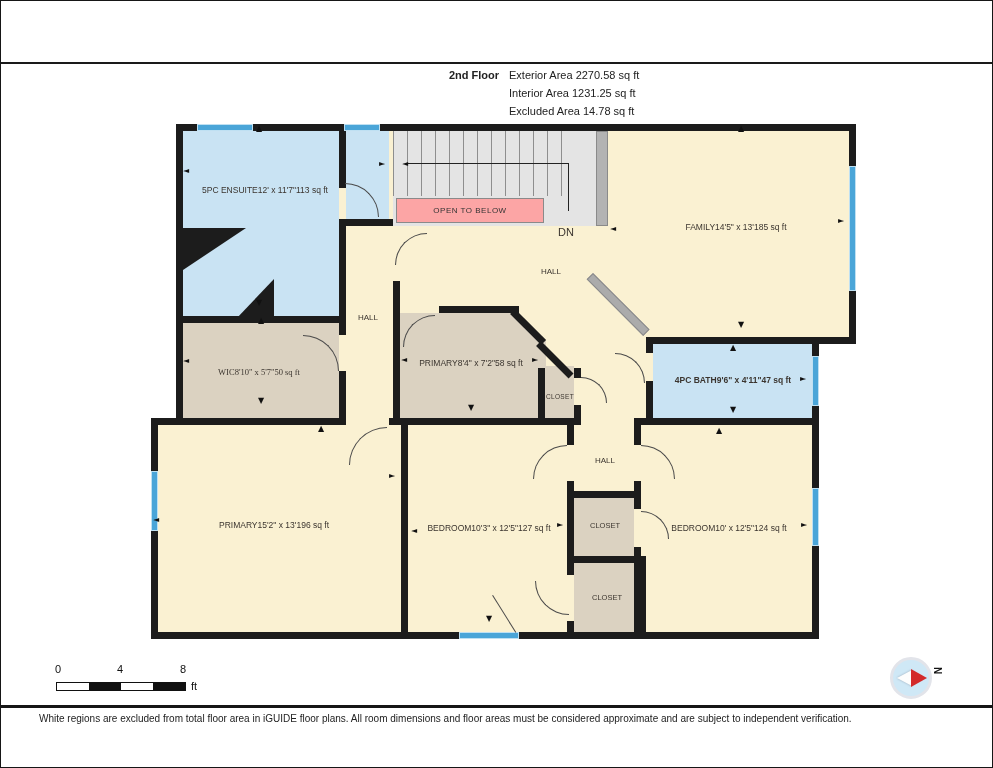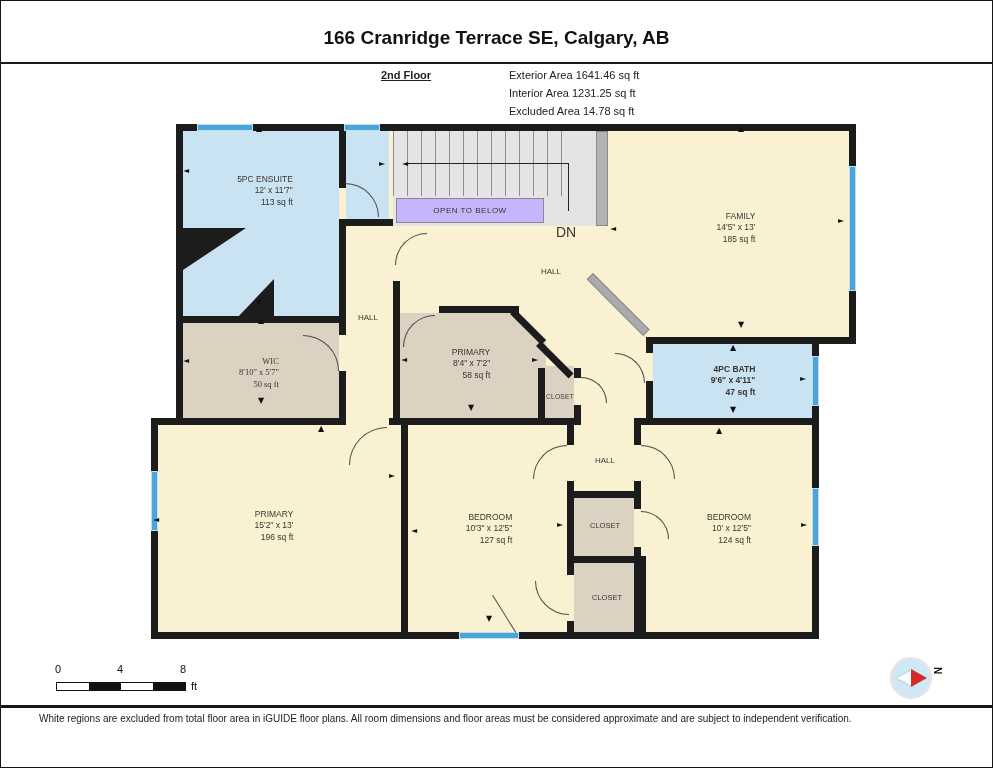--- a/index.html
+++ b/index.html
@@ -10,53 +10,52 @@
   #title{top:26px;left:0;width:100%;text-align:center;font-size:19px;font-weight:bold;color:#111;}
   #rule-top{top:61px;left:0;width:100%;height:2px;background:#1a1a1a;}
   .hdr-sm{font-size:11px;color:#222;}
   
   #plan{left:140px;top:112px;width:720px;height:540px;}
   .rm{position:absolute;}
   .w{position:absolute;background:#1c1c1c;}
   .win{position:absolute;background:#4aa5d8;box-shadow:inset 0 0 0 1px #bfe0f2;}
   .cut{position:absolute;background:#fff;}
   .lbl{position:absolute;transform:translate(-50%,-50%);text-align:right;font-size:8.5px;
-       line-height:1.35;color:#3b352f;white-space:nowrap;display:flex;flex-direction:column;}
+       line-height:1.35;color:#3b352f;white-space:nowrap;display:flex;flex-direction:row;}
   .lbl.small{font-size:6.5px;letter-spacing:.3px;}
   .ar{position:absolute;transform:translate(-50%,-50%);font-family:"DejaVu Sans",sans-serif;
       font-size:8px;color:#111;line-height:1;}
   .door{position:absolute;box-sizing:border-box;}
   .arc-tl{border-top:1.4px solid #4a4a4a;border-left:1.4px solid #4a4a4a;border-top-left-radius:100%;}
   .arc-tr{border-top:1.4px solid #4a4a4a;border-right:1.4px solid #4a4a4a;border-top-right-radius:100%;}
   .arc-bl{border-bottom:1.4px solid #4a4a4a;border-left:1.4px solid #4a4a4a;border-bottom-left-radius:100%;}
   
   #treads{background:repeating-linear-gradient(90deg,#8e8e8e 0 1.5px,transparent 1.5px 14px);}
-  #otb{background:#c4b5fd;border:1px solid #8a8a8a;display:flex;align-items:center;justify-content:center;
+  #otb{background:#fca5a5;border:1px solid #8a8a8a;display:flex;align-items:center;justify-content:center;
        font-size:8px;letter-spacing:.5px;color:#333;}
   
   #scale .tick{position:absolute;font-size:11px;color:#111;transform:translateX(-50%);}
   #scale-bar{position:absolute;border:1px solid #111;height:7px;display:flex;}
   #scale-bar span{display:block;height:100%;}
   
   #rule-bot{top:704px;left:0;width:100%;height:3px;background:#161616;}
   #disclaimer{top:712px;left:38px;width:920px;font-size:10px;color:#222;}
   #prepared{top:673px;left:0;width:100%;text-align:center;font-size:10px;color:#111;}
   
   #compass-circle{width:42px;height:42px;border-radius:50%;background:#cfe8f6;border:3px solid #e2e4ea;box-sizing:border-box;}
   .tri{position:absolute;width:0;height:0;}
 </style>
 </head>
 <body>
 
 <div id="page">
 
-  <div class="abs" id="title">166 Cranridge Terrace SE, Calgary, AB</div>
   <div class="abs" id="rule-top"></div>
-  <div class="abs hdr-sm" style="top:68px;left:380px;width:118px;text-align:left;font-weight:bold;text-decoration:underline;">2nd Floor</div>
-  <div class="abs hdr-sm" style="top:68px;left:508px;">Exterior Area 1641.46 sq ft</div>
+  <div class="abs hdr-sm" style="top:68px;left:380px;width:118px;text-align:right;font-weight:bold;">2nd Floor</div>
+  <div class="abs hdr-sm" style="top:68px;left:508px;">Exterior Area 2270.58 sq ft</div>
   <div class="abs hdr-sm" style="top:86px;left:508px;">Interior Area 1231.25 sq ft</div>
   <div class="abs hdr-sm" style="top:104px;left:508px;">Excluded Area 14.78 sq ft</div>
 
   <div class="abs" id="plan">
 
     <div class="rm" style="left:10px;top:11px;width:705px;height:515px;background:#faf1d2;"></div>
 
     <div class="cut" style="left:0;top:0;width:35px;height:305px;"></div>
     <div class="cut" style="left:678px;top:231px;width:42px;height:309px;"></div>
 
@@ -70,21 +69,21 @@
     <div class="rm" style="left:433px;top:385px;width:60px;height:58px;background:#dbd2c1;"></div>
     <div class="rm" style="left:433px;top:450px;width:65px;height:69px;background:#dbd2c1;"></div>
 
     <div class="rm" style="left:252px;top:18px;width:203px;height:95px;background:#e4e4e4;"></div>
     <div class="rm" id="treads" style="left:252px;top:18px;width:172px;height:65px;"></div>
     <div class="rm" style="left:455px;top:18px;width:12px;height:95px;background:#b3b3b3;border:1px solid #8a8a8a;box-sizing:border-box;"></div>
     <div class="rm" style="left:266px;top:50px;width:161px;height:0;border-top:1.2px solid #222;"></div>
     <div class="rm" style="left:427px;top:50px;width:0;height:48px;border-left:1.2px solid #222;"></div>
     <div class="ar" style="left:264px;top:51px;">◄</div>
     <div class="rm" id="otb" style="left:255px;top:85px;width:146px;height:23px;">OPEN TO BELOW</div>
-    <div class="lbl" style="left:425px;top:119px;font-size:14px;">DN</div>
+    <div class="lbl" style="left:425px;top:119px;font-size:11px;">DN</div>
 
     <div class="rm" style="left:452px;top:160px;width:80px;height:9px;background:#ababab;border:1px solid #8a8a8a;box-sizing:border-box;transform:rotate(45deg);transform-origin:left top;"></div>
 
     <div class="rm" style="left:42px;top:115px;width:63px;height:42px;background:#1c1c1c;clip-path:polygon(0 0,100% 0,0 100%);"></div>
     <div class="rm" style="left:95px;top:166px;width:38px;height:40px;background:#1c1c1c;clip-path:polygon(100% 0,100% 100%,0 100%);"></div>
 
     <div class="w" style="left:35px;top:11px;width:680px;height:7px;"></div>
     <div class="w" style="left:35px;top:11px;width:7px;height:301px;"></div>
     <div class="w" style="left:10px;top:305px;width:32px;height:7px;"></div>
     <div class="w" style="left:10px;top:305px;width:7px;height:221px;"></div>

